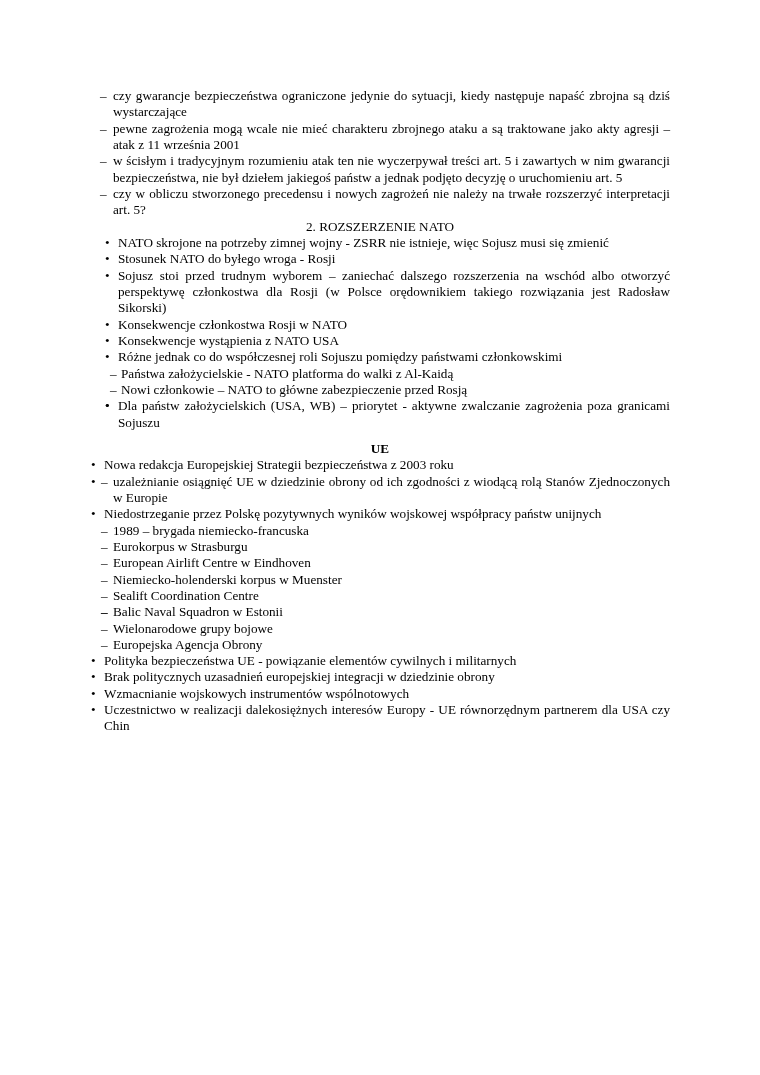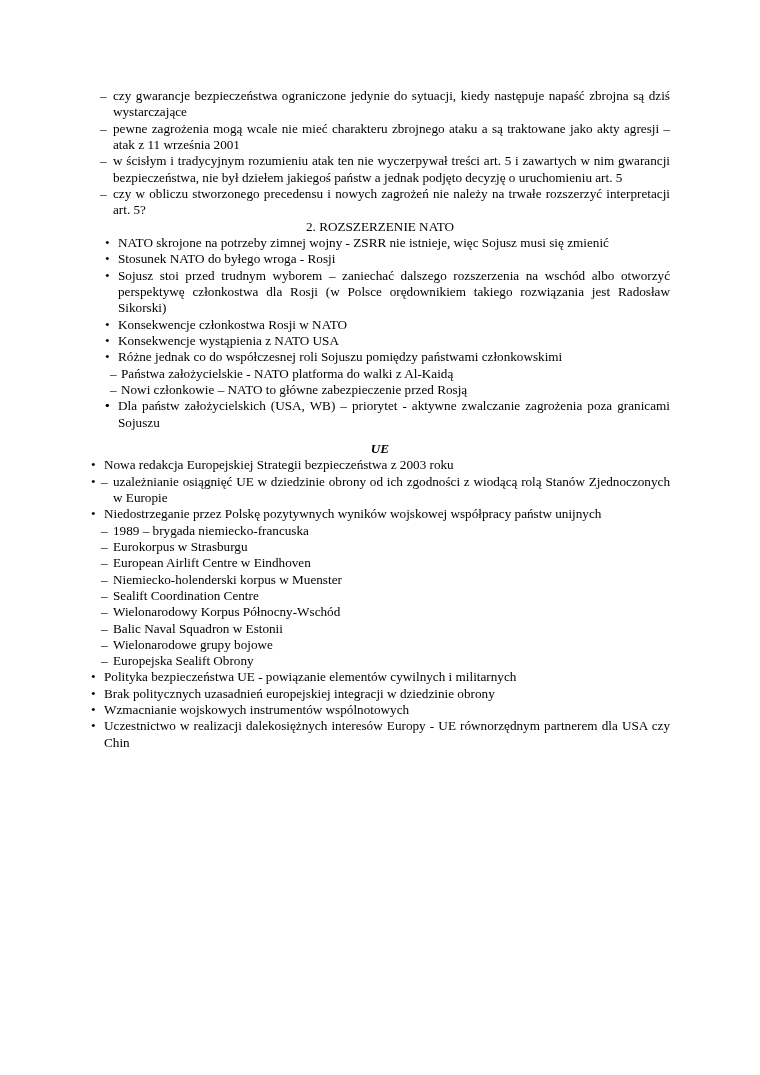--- a/index.html
+++ b/index.html
@@ -43,21 +43,20 @@
   .ub { padding-left: 14px; }
   .ub > .mk { left: 1px; }
   
   .ud { padding-left: 23px; }
   .ud > .mk { left: 11px; }
   .heading {
     text-align: center;
   }
   .heading-bold {
     font-weight: bold;
-    font-style: italic;
   }
   .gap-before {
     margin-top: 10px;
   }
 </style>
 </head>
 <body>
 
 <div class="page">
 
@@ -152,33 +151,32 @@
   <div class="li ud">
     <span class="mk">–</span>
     <span class="tx">Niemiecko-holenderski korpus w Muenster</span>
   </div>
   <div class="li ud">
     <span class="mk">–</span>
     <span class="tx">Sealift Coordination Centre</span>
   </div>
   <div class="li ud">
     <span class="mk">–</span>
-    <span class="tx">Wielonarodowy Korpus Północny-Wschód</span>
   </div>
   <div class="li ud">
     <span class="mk">–</span>
     <span class="tx">Balic Naval Squadron w Estonii</span>
   </div>
   <div class="li ud">
     <span class="mk">–</span>
     <span class="tx">Wielonarodowe grupy bojowe</span>
   </div>
   <div class="li ud">
     <span class="mk">–</span>
-    <span class="tx">Europejska Sealift Obrony</span>
+    <span class="tx">Europejska Agencja Obrony</span>
   </div>
   <div class="li ub">
     <span class="mk">•</span>
     <span class="tx">Polityka bezpieczeństwa UE - powiązanie elementów cywilnych i militarnych</span>
   </div>
   <div class="li ub">
     <span class="mk">•</span>
     <span class="tx">Brak politycznych uzasadnień europejskiej integracji w dziedzinie obrony</span>
   </div>
   <div class="li ub">

